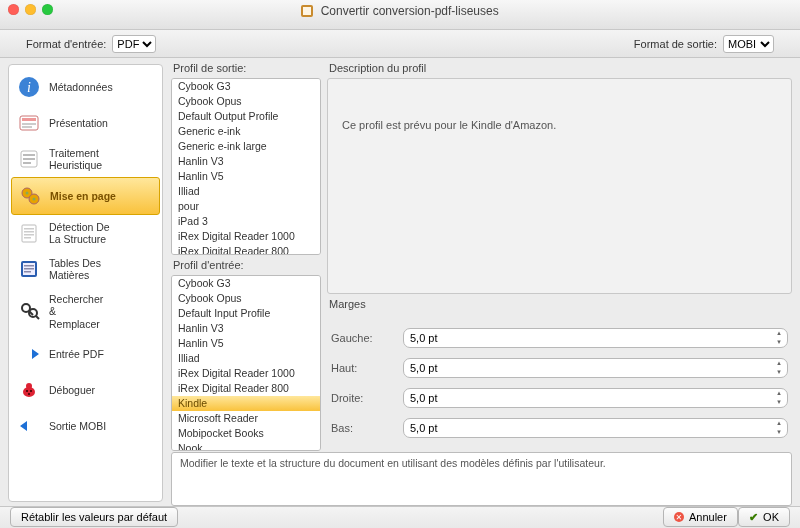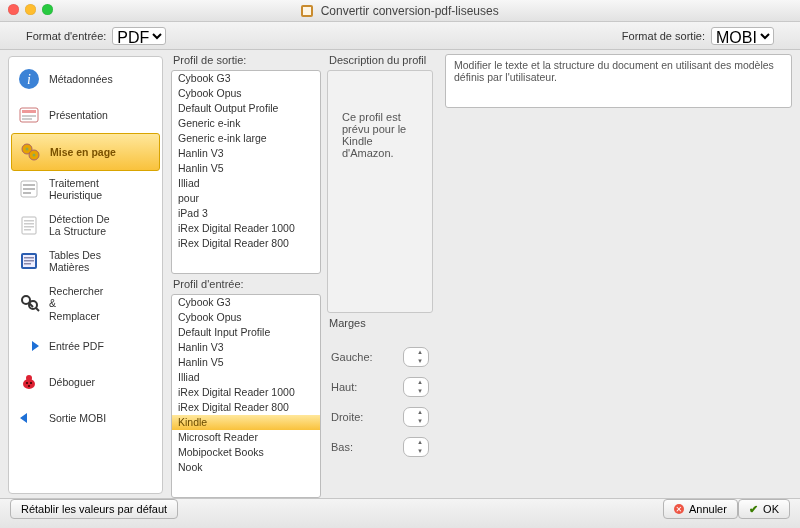--- a/index.html
+++ b/index.html
@@ -1,30 +1,30 @@
 <!DOCTYPE html>
 <html><head>
 <meta charset="utf-8">
 <style>
   html,body{margin:0;padding:0;font-family:"Lucida Grande","Segoe UI",sans-serif;font-size:11px;color:#333;background:#ececec;width:800px;height:528px;overflow:hidden}
   *{box-sizing:border-box}
-  .titlebar{height:22px;line-height:22px;text-align:center;background:linear-gradient(#f7f7f7,#e2e2e2);border-bottom:1px solid #c8c8c8;position:relative;font-size:12px;color:#444}
+  .titlebar{height:30px;line-height:22px;text-align:center;background:linear-gradient(#f7f7f7,#e2e2e2);border-bottom:1px solid #c8c8c8;position:relative;font-size:12px;color:#444}
   .traffic{position:absolute;left:8px;top:4px;display:flex;gap:6px}
   .traffic span{width:11px;height:11px;border-radius:50%;display:inline-block;box-shadow:inset 0 0 1px rgba(0,0,0,.3)}
   .tl-r{background:#ff5f57}.tl-y{background:#ffbd2e}.tl-g{background:#28c940}
   .topbar{height:28px;background:linear-gradient(#f4f4f4,#e4e4e4);border-bottom:1px solid #c6c6c6;display:flex;align-items:center;padding:0 26px;gap:6px;font-size:11px}
   .topbar .spacer{flex:1}
-  select.combo{font-size:16px;height:18px;background:#fff;border:1px solid #b8b8b8;border-radius:3px}
+  select.combo{font-size:11px;height:18px;background:#fff;border:1px solid #b8b8b8;border-radius:3px}
   .body{display:flex;height:calc(528px - 22px - 28px - 30px)}
   .sidebar{width:155px;background:#fff;border:1px solid #c9c9c9;border-radius:4px;margin:6px 4px 4px 8px;padding:4px 2px;display:flex;flex-direction:column;gap:0}
   .sb-item{display:flex;align-items:center;gap:8px;padding:6px 6px;border-radius:3px;cursor:pointer;min-height:30px}
   .sb-item.active{background:linear-gradient(#ffe79b,#f9c23c);border:1px solid #d9a400;color:#7b5200;font-weight:bold}
   .sb-item .ic{width:24px;height:24px;display:flex;align-items:center;justify-content:center}
   .sb-item .lab{font-size:10.5px;line-height:1.15}
-  .main{flex:1;display:flex;flex-direction:row;padding:4px 8px 0 4px;gap:12px}
+  .main{flex:1;display:flex;flex-direction:column;padding:4px 8px 0 4px;gap:1px}
   .cols{display:flex;gap:6px;flex:1;min-height:0}
   .leftcol{width:150px;display:flex;flex-direction:column;gap:2px}
   .rightcol{flex:1;display:flex;flex-direction:column;gap:2px}
   .lbl{font-size:11px;color:#444;margin:0 0 2px 2px}
   .listbox{flex:1;background:#fff;border:1px solid #bcbcbc;border-radius:3px;overflow:auto;font-size:10.5px;color:#333}
   .listbox .row{padding:1px 6px;line-height:13px;white-space:nowrap;cursor:default}
   .listbox .row.sel{background:linear-gradient(#ffe79b,#f9c23c);color:#6a4b00}
   .descbox{flex:1;background:#f2f2f2;border:1px solid #c8c8c8;border-radius:3px;padding:40px 14px;font-size:11px;color:#555;display:flex;align-items:flex-start}
   .margins{flex:1;padding:4px 4px 0 4px}
   .mg-row{display:flex;align-items:center;gap:8px;margin:10px 0}
@@ -87,42 +87,42 @@
         <span class="ic">
           <svg width="22" height="22">
             <rect x="2" y="4" width="18" height="14" rx="2" fill="#fff" stroke="#c77"></rect>
             <rect x="4" y="6" width="14" height="3" fill="#e99"></rect>
             <rect x="4" y="11" width="14" height="2" fill="#ccc"></rect>
             <rect x="4" y="14" width="10" height="2" fill="#ccc"></rect>
           </svg>
         </span>
         <span class="lab" style="white-space: pre-line;">Présentation</span>
       </div>
+      <div class="sb-item">
+        <span class="ic">
+          <svg width="22" height="22">
+            <rect x="3" y="3" width="16" height="16" rx="2" fill="#fff" stroke="#bbb"></rect>
+            <rect x="5" y="6" width="12" height="2" fill="#bbb"></rect>
+            <rect x="5" y="10" width="12" height="2" fill="#bbb"></rect>
+            <rect x="5" y="14" width="8" height="2" fill="#bbb"></rect>
+          </svg>
+        </span>
+        <span class="lab" style="white-space: pre-line;">Traitement
+Heuristique</span>
+      </div>
       <div class="sb-item active">
         <span class="ic">
           <svg width="22" height="22">
             <circle cx="8" cy="8" r="5" fill="#e7a300" stroke="#a66"></circle>
             <circle cx="15" cy="14" r="5" fill="#e7a300" stroke="#a66"></circle>
             <circle cx="8" cy="8" r="1.5" fill="#8a5"></circle>
             <circle cx="15" cy="14" r="1.5" fill="#8a5"></circle>
           </svg>
         </span>
         <span class="lab" style="white-space: pre-line;">Mise en page</span>
-      </div>
-      <div class="sb-item">
-        <span class="ic">
-          <svg width="22" height="22">
-            <rect x="3" y="3" width="16" height="16" rx="2" fill="#fff" stroke="#bbb"></rect>
-            <rect x="5" y="6" width="12" height="2" fill="#bbb"></rect>
-            <rect x="5" y="10" width="12" height="2" fill="#bbb"></rect>
-            <rect x="5" y="14" width="8" height="2" fill="#bbb"></rect>
-          </svg>
-        </span>
-        <span class="lab" style="white-space: pre-line;">Traitement
-Heuristique</span>
       </div>
       <div class="sb-item">
         <span class="ic">
           <svg width="22" height="22">
             <rect x="4" y="3" width="14" height="17" rx="1" fill="#fff" stroke="#bbb"></rect>
             <rect x="6" y="6" width="10" height="1.5" fill="#ccc"></rect>
             <rect x="6" y="9" width="10" height="1.5" fill="#ccc"></rect>
             <rect x="6" y="12" width="10" height="1.5" fill="#ccc"></rect>
             <rect x="6" y="15" width="7" height="1.5" fill="#ccc"></rect>
           </svg>

